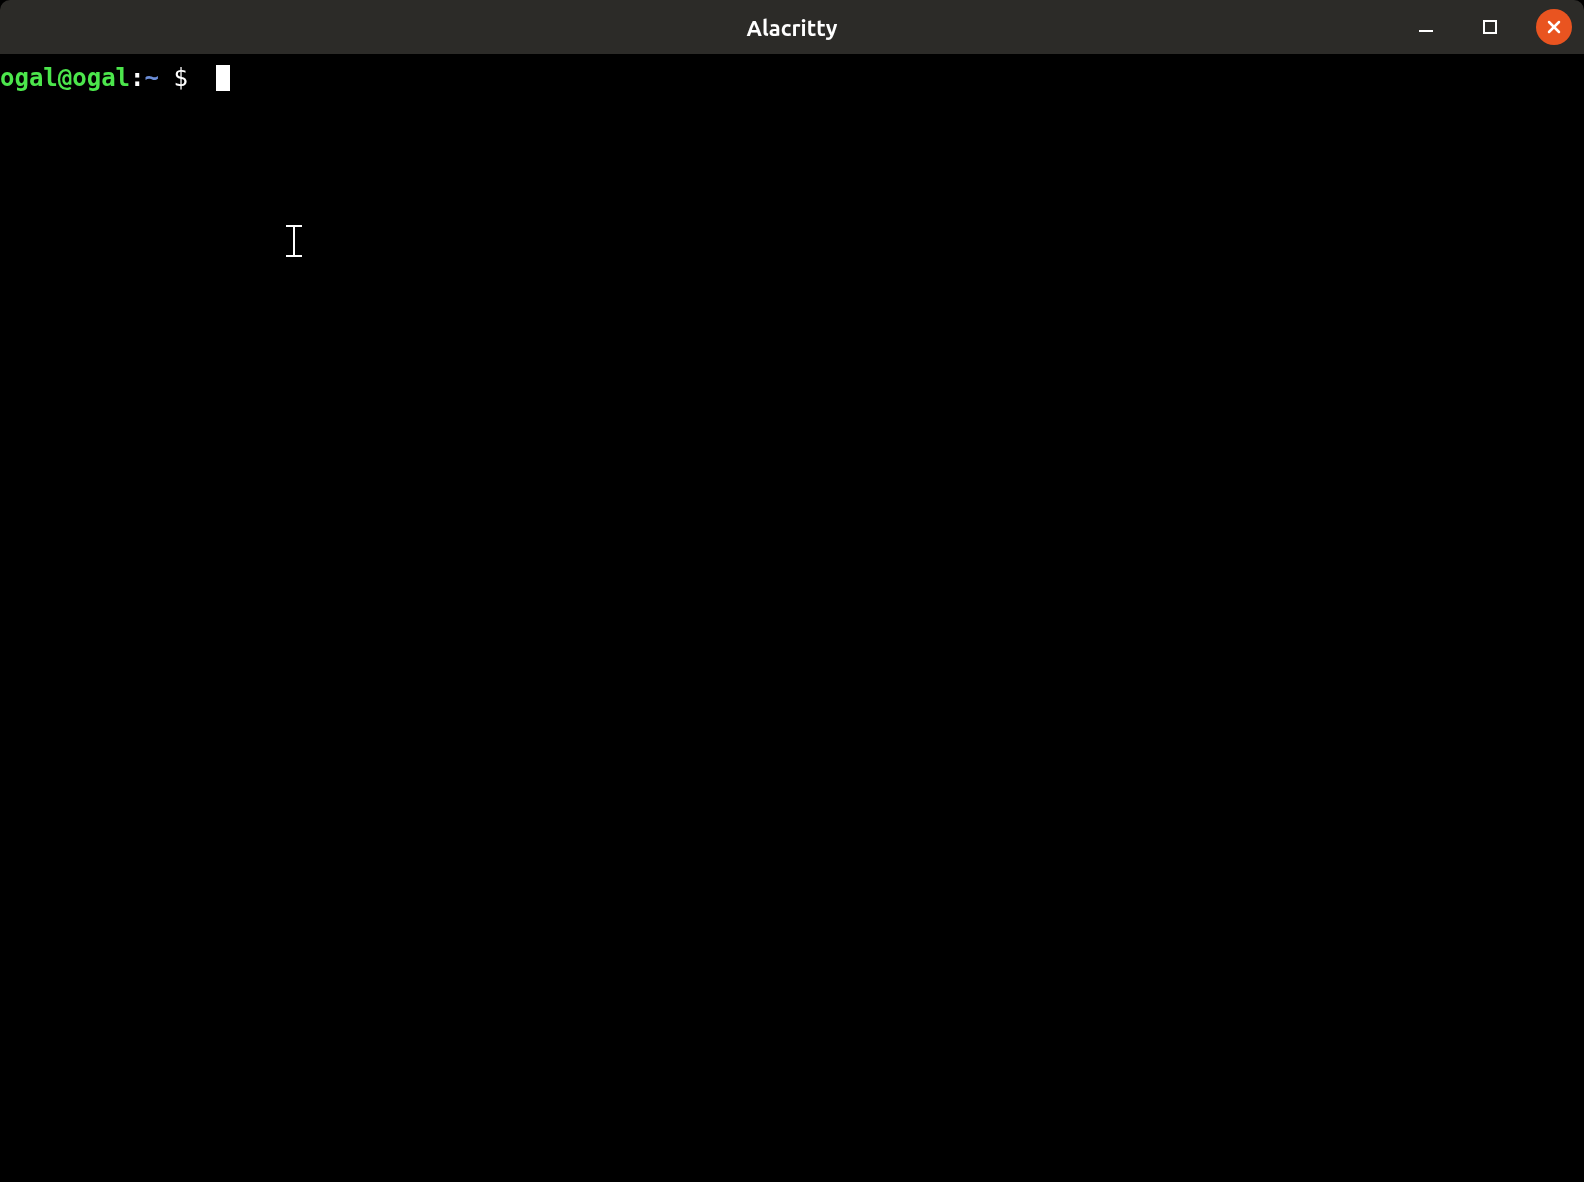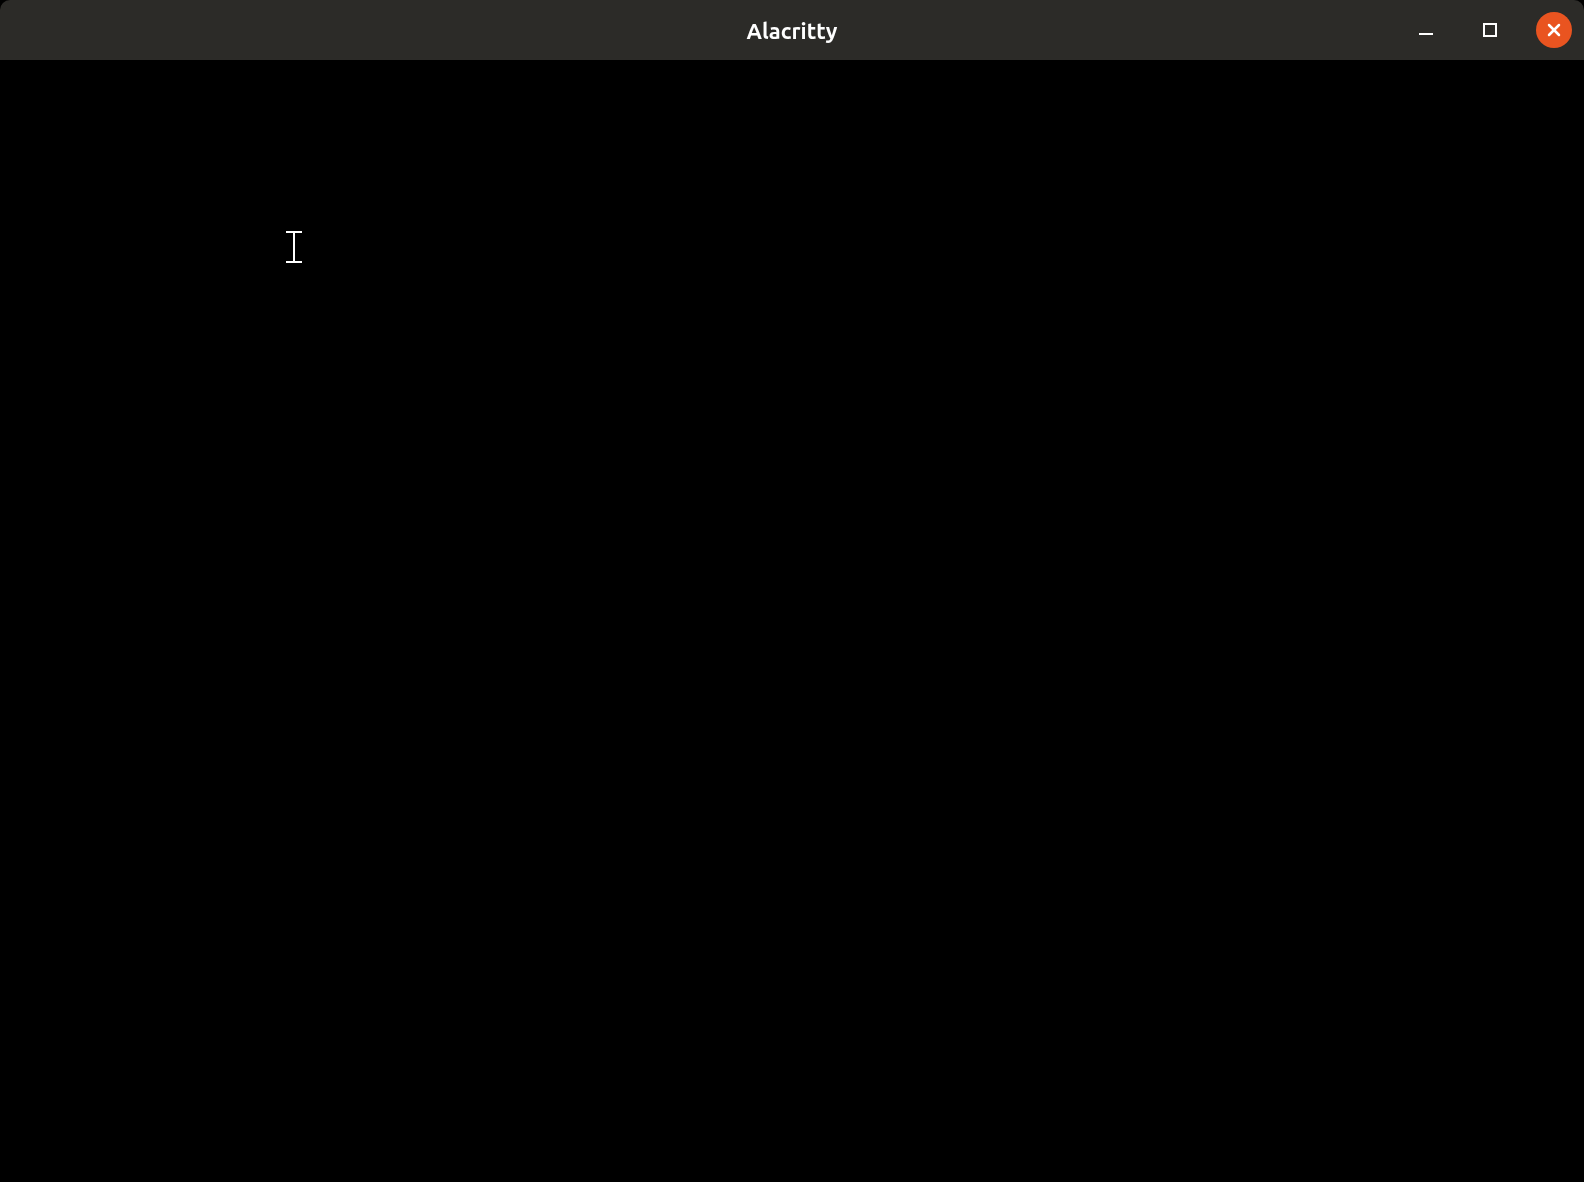--- a/index.html
+++ b/index.html
@@ -11,21 +11,21 @@
     body {
       width: 1584px;
       height: 1182px;
       background: #000000;
       font-family: 'DejaVu Sans Mono', 'Liberation Mono', monospace;
       overflow: hidden;
       position: relative;
     }
 
     .titlebar {
-      height: 60px;
+      height: 54px;
       background: #2c2b28;
       display: flex;
       align-items: center;
       justify-content: center;
       position: relative;
       border-top-left-radius: 10px;
       border-top-right-radius: 10px;
     }
 
     .title {
@@ -134,20 +134,23 @@
     <div class="control-btn close-btn">
       <svg width="18" height="18" viewBox="0 0 18 18">
         <line x1="4" y1="4" x2="14" y2="14" stroke="#ffffff" stroke-width="2.5" stroke-linecap="round"></line>
         <line x1="14" y1="4" x2="4" y2="14" stroke="#ffffff" stroke-width="2.5" stroke-linecap="round"></line>
       </svg>
     </div>
   </div>
 </div>
 
 <div class="terminal-area">
+  <div class="prompt-line">
+    <span class="user-host">ogal@ogal</span><span class="colon">:</span><span class="tilde">~</span><span class="dollar"> $ </span><span class="cursor-block"></span>
+  </div>
 
   <div class="text-cursor-icon">
     <svg width="18" height="34" viewBox="0 0 18 34">
       <path d="M 2 2 L 7 2 M 11 2 L 16 2 M 9 2 L 9 32 M 2 32 L 7 32 M 11 32 L 16 32" stroke="#000000" stroke-width="5" fill="none" stroke-linecap="square"></path>
       <path d="M 2 2 L 7 2 M 11 2 L 16 2 M 9 2 L 9 32 M 2 32 L 7 32 M 11 32 L 16 32" stroke="#ffffff" stroke-width="2" fill="none" stroke-linecap="square"></path>
     </svg>
   </div>
 </div>
 
 </body></html>

